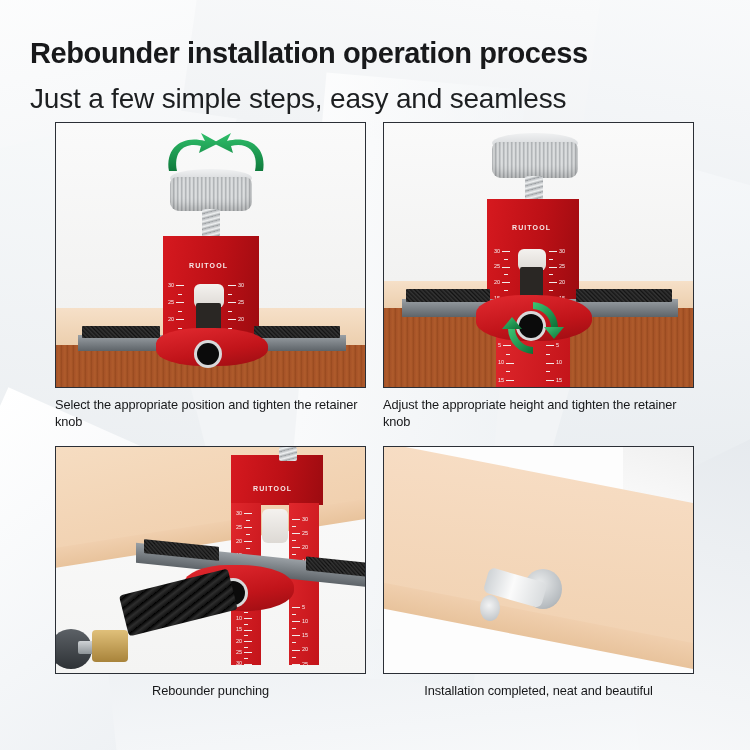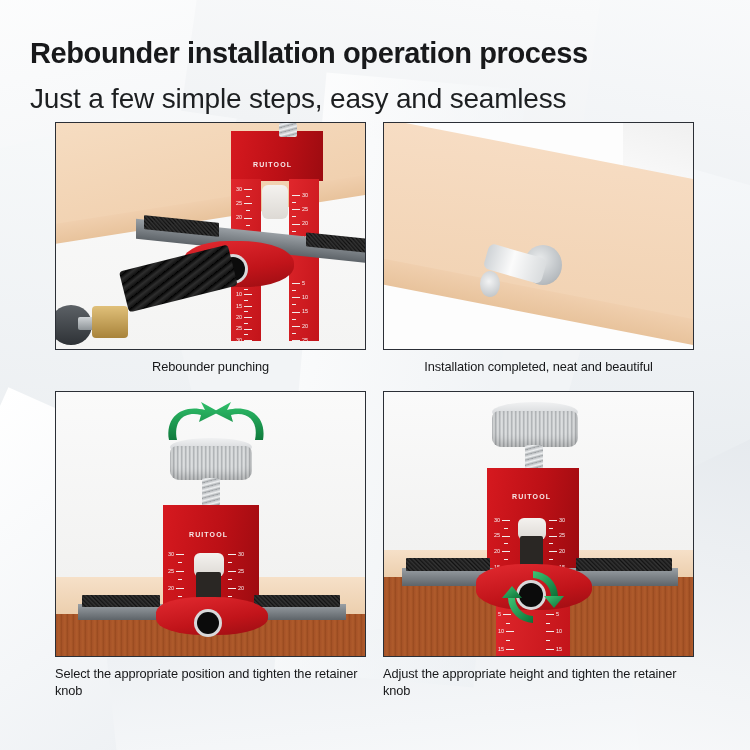--- a/index.html
+++ b/index.html
@@ -298,218 +298,20 @@
     <div class="facet f8"></div>
     <div class="facet f9"></div>
   </div>
 
   <div class="header">
     <div class="title">Rebounder installation operation process</div>
     <div class="subtitle">Just a few simple steps, easy and seamless</div>
   </div>
 
   <div class="grid">
-
-    <div class="row">
-
-      <div class="step">
-        <div class="frame short">
-          <div class="scene">
-            <div class="wall" style="height:100%;background:linear-gradient(180deg,#fbfbfb 0%,#f4f4f3 100%)"></div>
-
-            <div class="board-top" style="left:-20px;top:0;width:350px;height:118px;transform:skewY(-9deg);transform-origin:left top;background:linear-gradient(175deg,#f6ddc2 0%,#f0cfad 100%);"></div>
-            <div class="board-front" style="left:-20px;top:104px;width:350px;height:20px;transform:skewY(-9deg);transform-origin:left top;"></div>
-
-            <div class="jig-body" style="left:175px;top:8px;width:92px;height:50px;"></div>
-            <div class="screw" style="left:223px;top:0px;width:18px;height:14px;"></div>
-            <div class="brand" style="left:197px;top:38px;">RUITOOL</div>
-
-            <div class="jig-face" style="left:175px;top:56px;width:30px;height:162px;"></div>
-
-            <div class="jig-face" style="left:233px;top:56px;width:30px;height:162px;"></div>
-
-            <div class="slot" style="left:206px;top:62px;width:26px;height:34px;"></div>
-
-            <div class="scale" style="left:180px;top:66px;height:58px;">
-              <div class="tick-row">
-                  <span class="tick-num">30</span>
-                  <span class="tick lg"></span>
-                </div>
-              <div class="tick-row">
-                  <span class="tick sm" style="margin-left:10px"></span>
-                </div>
-              <div class="tick-row">
-                  <span class="tick-num">25</span>
-                  <span class="tick lg"></span>
-                </div>
-              <div class="tick-row">
-                  <span class="tick sm" style="margin-left:10px"></span>
-                </div>
-              <div class="tick-row">
-                  <span class="tick-num">20</span>
-                  <span class="tick lg"></span>
-                </div>
-              <div class="tick-row">
-                  <span class="tick sm" style="margin-left:10px"></span>
-                </div>
-              <div class="tick-row">
-                  <span class="tick-num">15</span>
-                  <span class="tick lg"></span>
-                </div>
-              <div class="tick-row">
-                  <span class="tick sm" style="margin-left:10px"></span>
-                </div>
-              <div class="tick-row">
-                  <span class="tick-num">10</span>
-                  <span class="tick lg"></span>
-                </div>
-            </div>
-            <div class="scale" style="left:236px;top:72px;height:58px;">
-              <div class="tick-row">
-                  <span class="tick lg"></span>
-                  <span class="tick-num">30</span>
-                </div>
-              <div class="tick-row">
-                  <span class="tick sm"></span>
-                </div>
-              <div class="tick-row">
-                  <span class="tick lg"></span>
-                  <span class="tick-num">25</span>
-                </div>
-              <div class="tick-row">
-                  <span class="tick sm"></span>
-                </div>
-              <div class="tick-row">
-                  <span class="tick lg"></span>
-                  <span class="tick-num">20</span>
-                </div>
-              <div class="tick-row">
-                  <span class="tick sm"></span>
-                </div>
-              <div class="tick-row">
-                  <span class="tick lg"></span>
-                  <span class="tick-num">15</span>
-                </div>
-              <div class="tick-row">
-                  <span class="tick sm"></span>
-                </div>
-              <div class="tick-row">
-                  <span class="tick lg"></span>
-                  <span class="tick-num">10</span>
-                </div>
-            </div>
-            <div class="scale" style="left:180px;top:160px;height:58px;">
-              <div class="tick-row">
-                  <span class="tick-num">5</span>
-                  <span class="tick lg"></span>
-                </div>
-              <div class="tick-row">
-                  <span class="tick sm" style="margin-left:8px"></span>
-                </div>
-              <div class="tick-row">
-                  <span class="tick-num">10</span>
-                  <span class="tick lg"></span>
-                </div>
-              <div class="tick-row">
-                  <span class="tick sm" style="margin-left:8px"></span>
-                </div>
-              <div class="tick-row">
-                  <span class="tick-num">15</span>
-                  <span class="tick lg"></span>
-                </div>
-              <div class="tick-row">
-                  <span class="tick sm" style="margin-left:8px"></span>
-                </div>
-              <div class="tick-row">
-                  <span class="tick-num">20</span>
-                  <span class="tick lg"></span>
-                </div>
-              <div class="tick-row">
-                  <span class="tick sm" style="margin-left:8px"></span>
-                </div>
-              <div class="tick-row">
-                  <span class="tick-num">25</span>
-                  <span class="tick lg"></span>
-                </div>
-              <div class="tick-row">
-                  <span class="tick sm" style="margin-left:8px"></span>
-                </div>
-              <div class="tick-row">
-                  <span class="tick-num">30</span>
-                  <span class="tick lg"></span>
-                </div>
-            </div>
-            <div class="scale" style="left:236px;top:160px;height:58px;">
-              <div class="tick-row">
-                  <span class="tick lg"></span>
-                  <span class="tick-num">5</span>
-                </div>
-              <div class="tick-row">
-                  <span class="tick sm"></span>
-                </div>
-              <div class="tick-row">
-                  <span class="tick lg"></span>
-                  <span class="tick-num">10</span>
-                </div>
-              <div class="tick-row">
-                  <span class="tick sm"></span>
-                </div>
-              <div class="tick-row">
-                  <span class="tick lg"></span>
-                  <span class="tick-num">15</span>
-                </div>
-              <div class="tick-row">
-                  <span class="tick sm"></span>
-                </div>
-              <div class="tick-row">
-                  <span class="tick lg"></span>
-                  <span class="tick-num">20</span>
-                </div>
-              <div class="tick-row">
-                  <span class="tick sm"></span>
-                </div>
-              <div class="tick-row">
-                  <span class="tick lg"></span>
-                  <span class="tick-num">25</span>
-                </div>
-            </div>
-
-            <div class="rail" style="left:80px;top:108px;width:235px;height:20px;transform:skewY(6deg);"></div>
-            <div class="pad" style="left:88px;top:96px;width:75px;height:14px;transform:skewY(6deg);"></div>
-            <div class="pad" style="left:250px;top:113px;width:70px;height:14px;transform:skewY(6deg);"></div>
-
-            <div class="lever" style="left:128px;top:118px;width:110px;height:46px;"></div>
-            <div class="lever-hole" style="left:165px;top:134px;width:24px;height:24px;"></div>
-
-            <div class="drill-body" style="left:-6px;top:182px;width:42px;height:40px;border-radius:50%;"></div>
-            <div class="drill-shank" style="left:22px;top:194px;width:40px;height:13px;"></div>
-            <div class="drill-collar" style="left:36px;top:183px;width:36px;height:32px;border-radius:4px;"></div>
-            <div class="drill-flute" style="left:68px;top:148px;width:112px;height:42px;transform:rotate(-14deg);transform-origin:left center;"></div>
-          </div>
-        </div>
-        <div class="caption center">Rebounder punching</div>
-      </div>
-
-      <div class="step">
-        <div class="frame short">
-          <div class="scene" style="background:#fdfdfd">
-            <div style="position:absolute;right:0;top:0;width:70px;height:60px;background:linear-gradient(200deg,#f0f0f0,#fafafa)"></div>
-
-            <div class="board-top" style="left:-30px;top:-10px;width:380px;height:150px;transform:skewY(11deg);transform-origin:left top;"></div>
-
-            <div class="board-front" style="left:-30px;top:130px;width:380px;height:26px;transform:skewY(11deg);transform-origin:left top;"></div>
-
-            <div class="bumper-flange" style="left:140px;top:122px;width:38px;height:40px;"></div>
-            <div class="bumper-stem" style="left:100px;top:136px;width:60px;height:26px;transform:rotate(16deg);transform-origin:right center;"></div>
-            <div class="bumper-cap" style="left:96px;top:148px;width:20px;height:26px;"></div>
-          </div>
-        </div>
-        <div class="caption center">Installation completed, neat and beautiful</div>
-      </div>
-    </div>
 
     <div class="row">
 
       <div class="step">
         <div class="frame">
           <div class="scene">
             <div class="wall" style="height:70%"></div>
             <div class="plank-top" style="top:70%;height:14%;"></div>
             <div class="plank-side" style="top:84%;height:16%;"></div>
 
@@ -735,14 +537,212 @@
                 <path d="M56 30 L62 30 L52 42 L42 30 Z" fill="url(#g2)"></path>
                 <path d="M31 57 A26 26 0 0 1 6 32 L13 32 A19 19 0 0 0 31 50 Z" fill="url(#g2)"></path>
                 <path d="M6 32 L0 32 L10 20 L20 32 Z" fill="url(#g2)"></path>
               </svg>
             </span>
           </div>
         </div>
         <div class="caption">Adjust the appropriate height and tighten the retainer knob</div>
       </div>
     </div>
+
+    <div class="row">
+
+      <div class="step">
+        <div class="frame short">
+          <div class="scene">
+            <div class="wall" style="height:100%;background:linear-gradient(180deg,#fbfbfb 0%,#f4f4f3 100%)"></div>
+
+            <div class="board-top" style="left:-20px;top:0;width:350px;height:118px;transform:skewY(-9deg);transform-origin:left top;background:linear-gradient(175deg,#f6ddc2 0%,#f0cfad 100%);"></div>
+            <div class="board-front" style="left:-20px;top:104px;width:350px;height:20px;transform:skewY(-9deg);transform-origin:left top;"></div>
+
+            <div class="jig-body" style="left:175px;top:8px;width:92px;height:50px;"></div>
+            <div class="screw" style="left:223px;top:0px;width:18px;height:14px;"></div>
+            <div class="brand" style="left:197px;top:38px;">RUITOOL</div>
+
+            <div class="jig-face" style="left:175px;top:56px;width:30px;height:162px;"></div>
+
+            <div class="jig-face" style="left:233px;top:56px;width:30px;height:162px;"></div>
+
+            <div class="slot" style="left:206px;top:62px;width:26px;height:34px;"></div>
+
+            <div class="scale" style="left:180px;top:66px;height:58px;">
+              <div class="tick-row">
+                  <span class="tick-num">30</span>
+                  <span class="tick lg"></span>
+                </div>
+              <div class="tick-row">
+                  <span class="tick sm" style="margin-left:10px"></span>
+                </div>
+              <div class="tick-row">
+                  <span class="tick-num">25</span>
+                  <span class="tick lg"></span>
+                </div>
+              <div class="tick-row">
+                  <span class="tick sm" style="margin-left:10px"></span>
+                </div>
+              <div class="tick-row">
+                  <span class="tick-num">20</span>
+                  <span class="tick lg"></span>
+                </div>
+              <div class="tick-row">
+                  <span class="tick sm" style="margin-left:10px"></span>
+                </div>
+              <div class="tick-row">
+                  <span class="tick-num">15</span>
+                  <span class="tick lg"></span>
+                </div>
+              <div class="tick-row">
+                  <span class="tick sm" style="margin-left:10px"></span>
+                </div>
+              <div class="tick-row">
+                  <span class="tick-num">10</span>
+                  <span class="tick lg"></span>
+                </div>
+            </div>
+            <div class="scale" style="left:236px;top:72px;height:58px;">
+              <div class="tick-row">
+                  <span class="tick lg"></span>
+                  <span class="tick-num">30</span>
+                </div>
+              <div class="tick-row">
+                  <span class="tick sm"></span>
+                </div>
+              <div class="tick-row">
+                  <span class="tick lg"></span>
+                  <span class="tick-num">25</span>
+                </div>
+              <div class="tick-row">
+                  <span class="tick sm"></span>
+                </div>
+              <div class="tick-row">
+                  <span class="tick lg"></span>
+                  <span class="tick-num">20</span>
+                </div>
+              <div class="tick-row">
+                  <span class="tick sm"></span>
+                </div>
+              <div class="tick-row">
+                  <span class="tick lg"></span>
+                  <span class="tick-num">15</span>
+                </div>
+              <div class="tick-row">
+                  <span class="tick sm"></span>
+                </div>
+              <div class="tick-row">
+                  <span class="tick lg"></span>
+                  <span class="tick-num">10</span>
+                </div>
+            </div>
+            <div class="scale" style="left:180px;top:160px;height:58px;">
+              <div class="tick-row">
+                  <span class="tick-num">5</span>
+                  <span class="tick lg"></span>
+                </div>
+              <div class="tick-row">
+                  <span class="tick sm" style="margin-left:8px"></span>
+                </div>
+              <div class="tick-row">
+                  <span class="tick-num">10</span>
+                  <span class="tick lg"></span>
+                </div>
+              <div class="tick-row">
+                  <span class="tick sm" style="margin-left:8px"></span>
+                </div>
+              <div class="tick-row">
+                  <span class="tick-num">15</span>
+                  <span class="tick lg"></span>
+                </div>
+              <div class="tick-row">
+                  <span class="tick sm" style="margin-left:8px"></span>
+                </div>
+              <div class="tick-row">
+                  <span class="tick-num">20</span>
+                  <span class="tick lg"></span>
+                </div>
+              <div class="tick-row">
+                  <span class="tick sm" style="margin-left:8px"></span>
+                </div>
+              <div class="tick-row">
+                  <span class="tick-num">25</span>
+                  <span class="tick lg"></span>
+                </div>
+              <div class="tick-row">
+                  <span class="tick sm" style="margin-left:8px"></span>
+                </div>
+              <div class="tick-row">
+                  <span class="tick-num">30</span>
+                  <span class="tick lg"></span>
+                </div>
+            </div>
+            <div class="scale" style="left:236px;top:160px;height:58px;">
+              <div class="tick-row">
+                  <span class="tick lg"></span>
+                  <span class="tick-num">5</span>
+                </div>
+              <div class="tick-row">
+                  <span class="tick sm"></span>
+                </div>
+              <div class="tick-row">
+                  <span class="tick lg"></span>
+                  <span class="tick-num">10</span>
+                </div>
+              <div class="tick-row">
+                  <span class="tick sm"></span>
+                </div>
+              <div class="tick-row">
+                  <span class="tick lg"></span>
+                  <span class="tick-num">15</span>
+                </div>
+              <div class="tick-row">
+                  <span class="tick sm"></span>
+                </div>
+              <div class="tick-row">
+                  <span class="tick lg"></span>
+                  <span class="tick-num">20</span>
+                </div>
+              <div class="tick-row">
+                  <span class="tick sm"></span>
+                </div>
+              <div class="tick-row">
+                  <span class="tick lg"></span>
+                  <span class="tick-num">25</span>
+                </div>
+            </div>
+
+            <div class="rail" style="left:80px;top:108px;width:235px;height:20px;transform:skewY(6deg);"></div>
+            <div class="pad" style="left:88px;top:96px;width:75px;height:14px;transform:skewY(6deg);"></div>
+            <div class="pad" style="left:250px;top:113px;width:70px;height:14px;transform:skewY(6deg);"></div>
+
+            <div class="lever" style="left:128px;top:118px;width:110px;height:46px;"></div>
+            <div class="lever-hole" style="left:165px;top:134px;width:24px;height:24px;"></div>
+
+            <div class="drill-body" style="left:-6px;top:182px;width:42px;height:40px;border-radius:50%;"></div>
+            <div class="drill-shank" style="left:22px;top:194px;width:40px;height:13px;"></div>
+            <div class="drill-collar" style="left:36px;top:183px;width:36px;height:32px;border-radius:4px;"></div>
+            <div class="drill-flute" style="left:68px;top:148px;width:112px;height:42px;transform:rotate(-14deg);transform-origin:left center;"></div>
+          </div>
+        </div>
+        <div class="caption center">Rebounder punching</div>
+      </div>
+
+      <div class="step">
+        <div class="frame short">
+          <div class="scene" style="background:#fdfdfd">
+            <div style="position:absolute;right:0;top:0;width:70px;height:60px;background:linear-gradient(200deg,#f0f0f0,#fafafa)"></div>
+
+            <div class="board-top" style="left:-30px;top:-10px;width:380px;height:150px;transform:skewY(11deg);transform-origin:left top;"></div>
+
+            <div class="board-front" style="left:-30px;top:130px;width:380px;height:26px;transform:skewY(11deg);transform-origin:left top;"></div>
+
+            <div class="bumper-flange" style="left:140px;top:122px;width:38px;height:40px;"></div>
+            <div class="bumper-stem" style="left:100px;top:136px;width:60px;height:26px;transform:rotate(16deg);transform-origin:right center;"></div>
+            <div class="bumper-cap" style="left:96px;top:148px;width:20px;height:26px;"></div>
+          </div>
+        </div>
+        <div class="caption center">Installation completed, neat and beautiful</div>
+      </div>
+    </div>
   </div>
 </div>
 
 </body></html>

